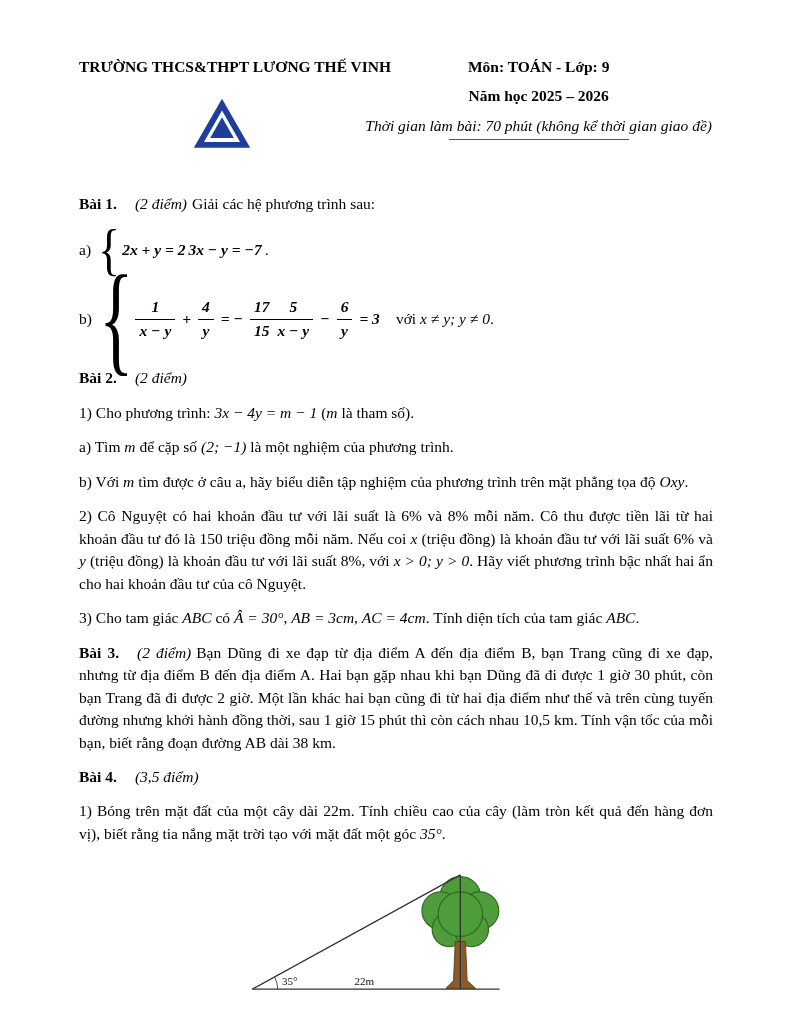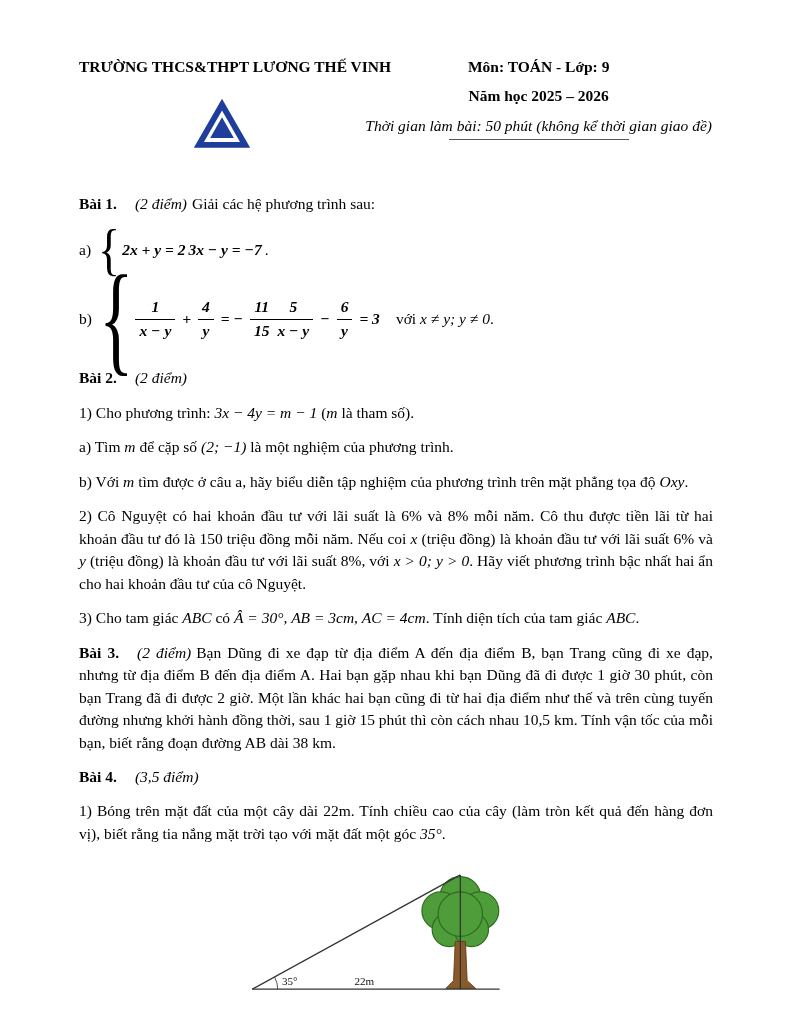--- a/index.html
+++ b/index.html
@@ -58,21 +58,21 @@
           <g fill="#1f3d9b">
             <path d="M55 3 L105 90 L5 90 Z M55 24 L87 80 L23 80 Z" fill-rule="evenodd"></path>
             <path d="M55 36 L76 73 L34 73 Z"></path>
           </g>
         </svg>
       </div>
     </div>
     <div class="header-right">
       <div class="line bold">Môn: TOÁN - Lớp: 9</div>
       <div class="line bold">Năm học 2025 – 2026</div>
-      <div class="exam-duration">Thời gian làm bài: 50 phút (không kể thời gian giao đề)</div>
+      <div class="exam-duration">Thời gian làm bài: 70 phút (không kể thời gian giao đề)</div>
       <div class="duration-rule"></div>
     </div>
   </header>
 
   <main>
 
     <p class="para"><span class="b">Bài 1.</span><span class="i">(2 điểm)</span><span>Giải các hệ phương trình sau:</span></p>
 
     <div class="eq-row sys-a">
       <span class="eq-label">a)</span>
@@ -96,21 +96,21 @@
                 <span class="num math">1</span>
                 <span class="den math">x − y</span>
               </span>
             <span class="math">+</span>
             <span class="frac">
                 <span class="num math">4</span>
                 <span class="den math">y</span>
               </span>
             <span class="math">= −</span>
             <span class="frac">
-                <span class="num math">11</span>
+                <span class="num math">17</span>
                 <span class="den math">15</span>
               </span>
           </span>
           <span class="frac-row">
             <span class="frac">
                 <span class="num math">5</span>
                 <span class="den math">x − y</span>
               </span>
             <span class="math">−</span>
             <span class="frac">

